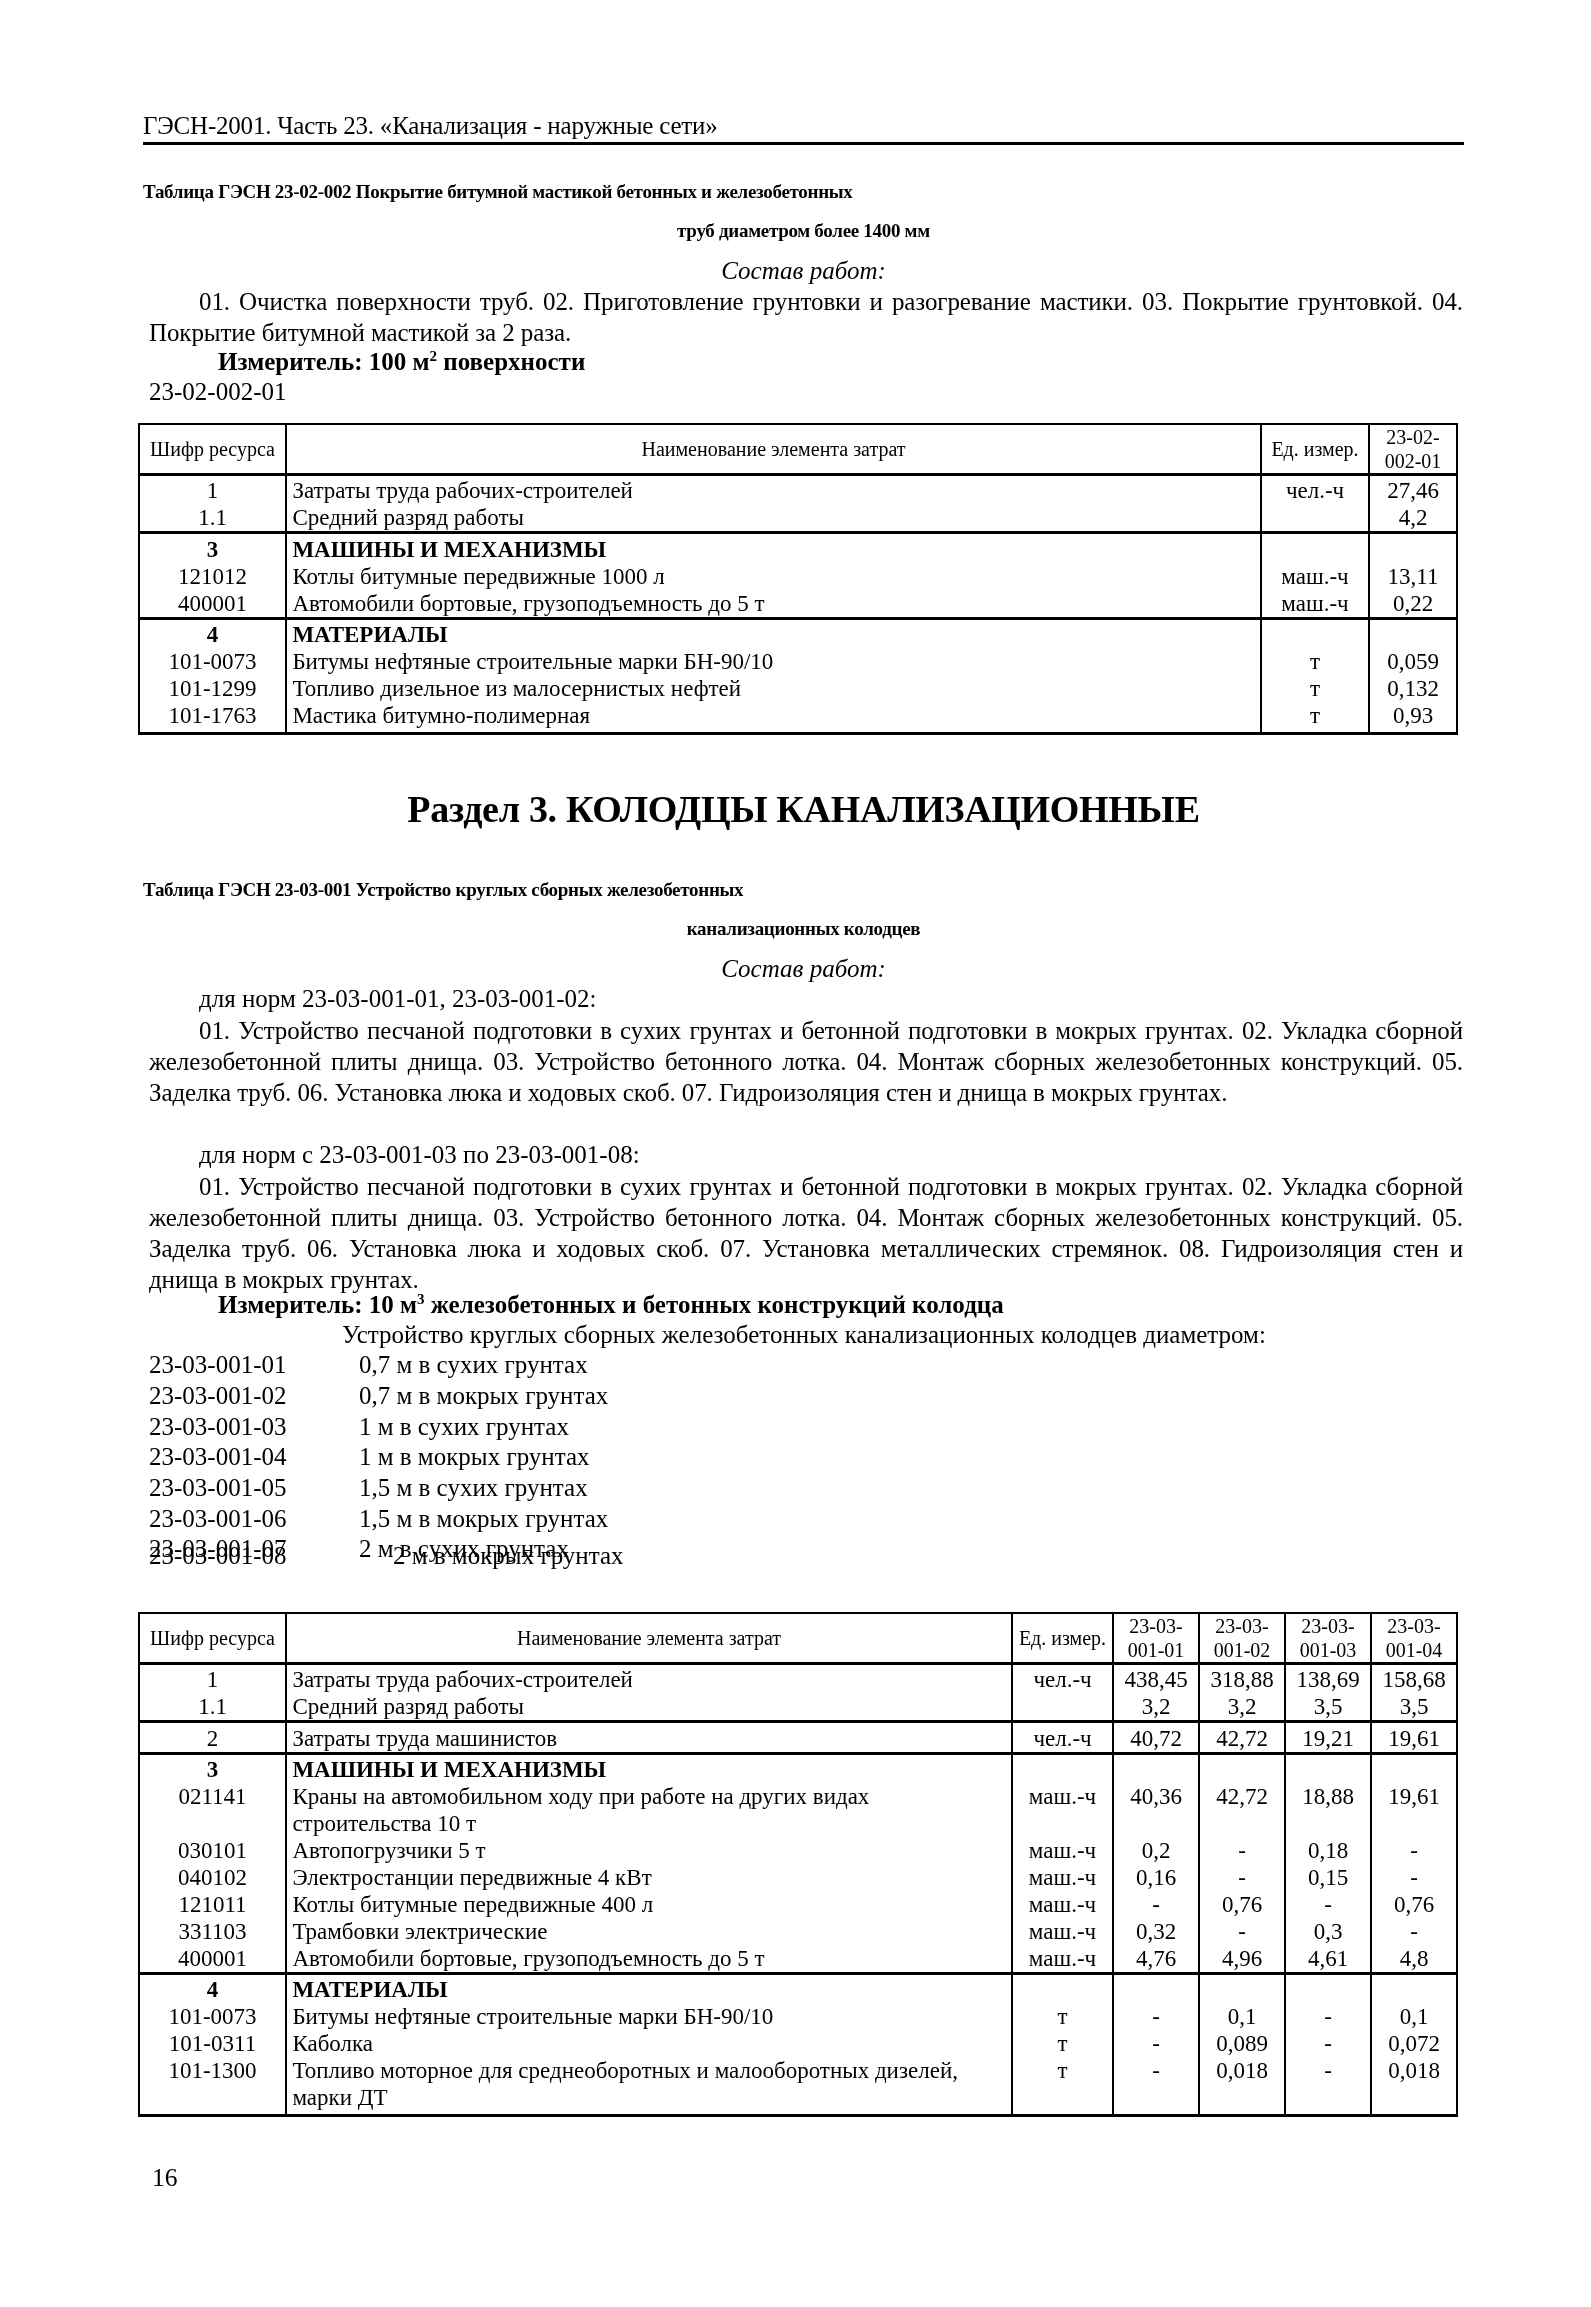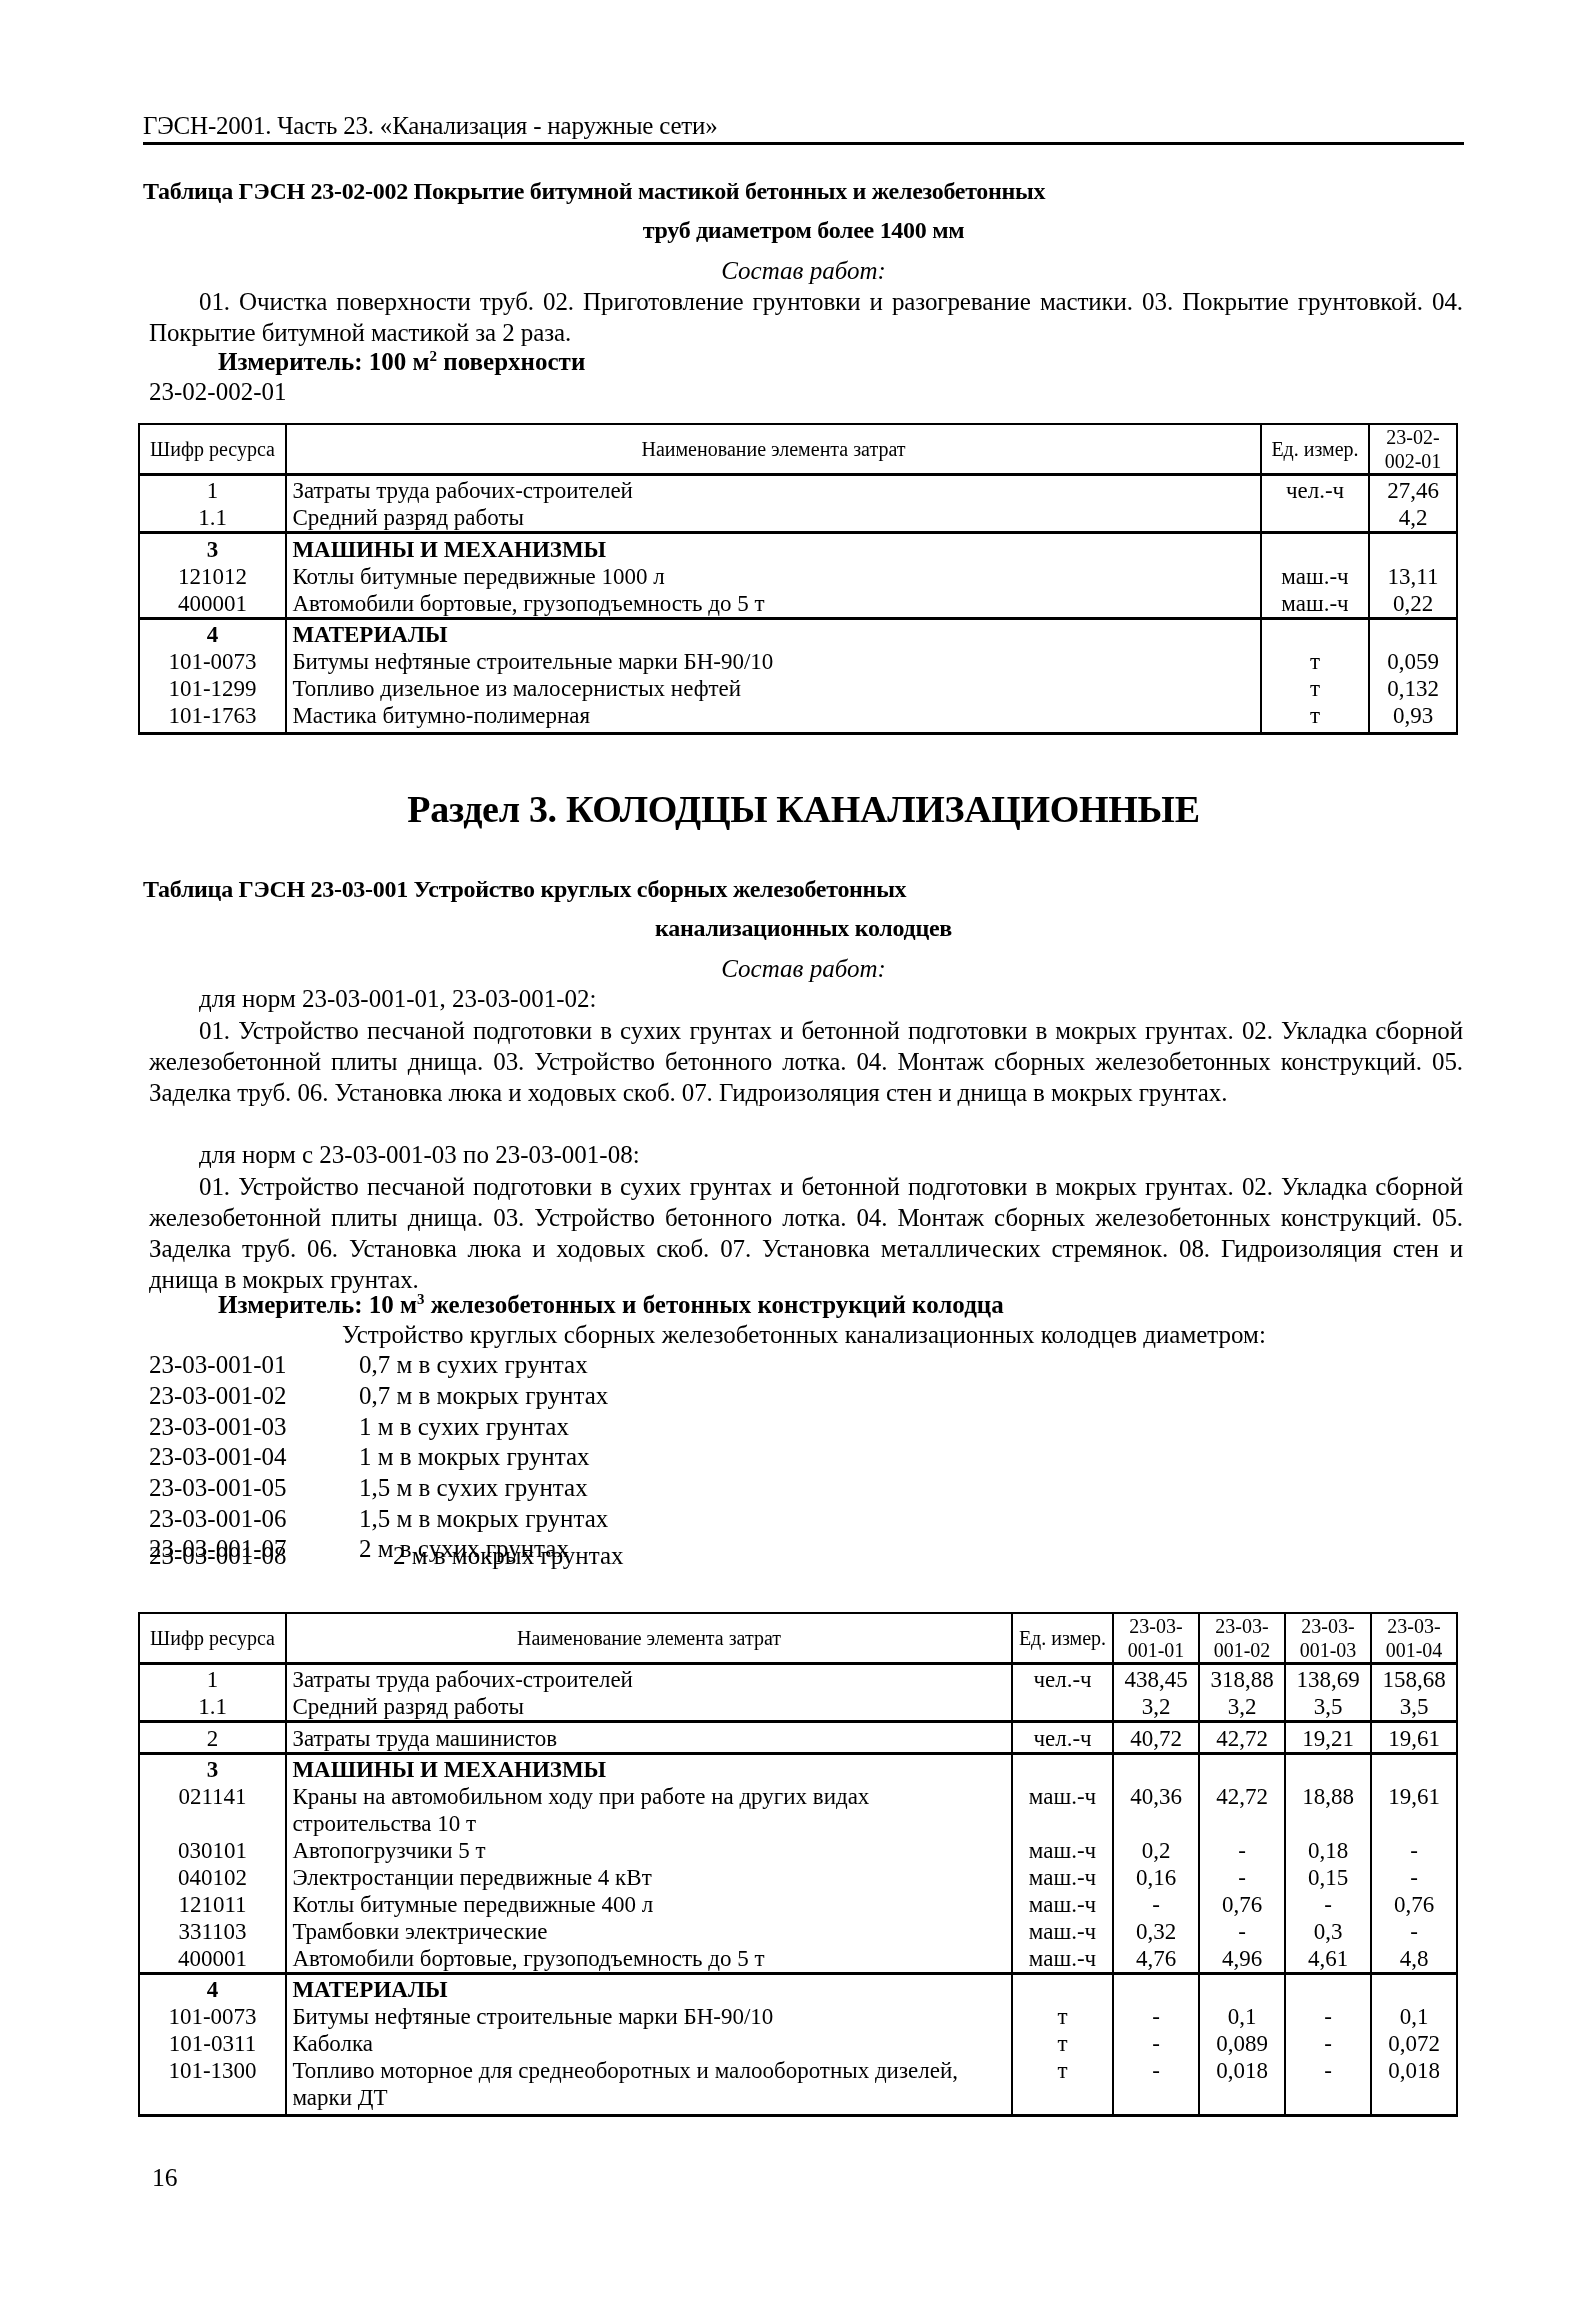--- a/index.html
+++ b/index.html
@@ -2,21 +2,21 @@
 <html style="font-size:10.8px"><head>
 <meta charset="utf-8">
 <style>
   html, body { margin:0; padding:0; background:#ffffff; }
   body { width:1591px; height:2307px; position:relative; overflow:hidden;
          font-family:"Liberation Serif","DejaVu Serif",serif; color:#000; }
   .page { position:absolute; left:0; top:0; width:1591px; height:2307px; }
   .running-head { position:absolute; left:143px; top:112px; font-size:25px; letter-spacing:-0.2px; }
   .head-rule { position:absolute; left:143px; top:142px; width:1321px; height:3.4px; background:#000; }
   .tbl-title { position:absolute; left:143px; width:1321px; text-align:center; font-weight:bold;
-               font-size:24px; line-height:39px; letter-spacing:-0.3px; }
+               font-size:19px; line-height:39px; letter-spacing:-0.3px; }
   .tbl-title .line1 { display:block; text-align:left; }
   .composition { position:absolute; left:143px; width:1321px; text-align:center; font-style:italic; font-size:25px; }
   .para { position:absolute; left:149px; width:1314px; font-size:25px; line-height:31px; text-align:justify;
           text-indent:50px; letter-spacing:-0.1px; }
   .for-norms { position:absolute; left:199px; font-size:25px; }
   .meter { position:absolute; left:190px; font-size:25px; font-weight:bold;margin-left:28px; }
   .meter sup { font-size:15px; }
   .norm-line { position:absolute; left:149px; font-size:25px; display:flex; width:1320px; }
   .norm-line .code { width:203px; flex:none; }
   .section-title { position:absolute; left:143px; width:1321px; text-align:center; font-weight:bold;

